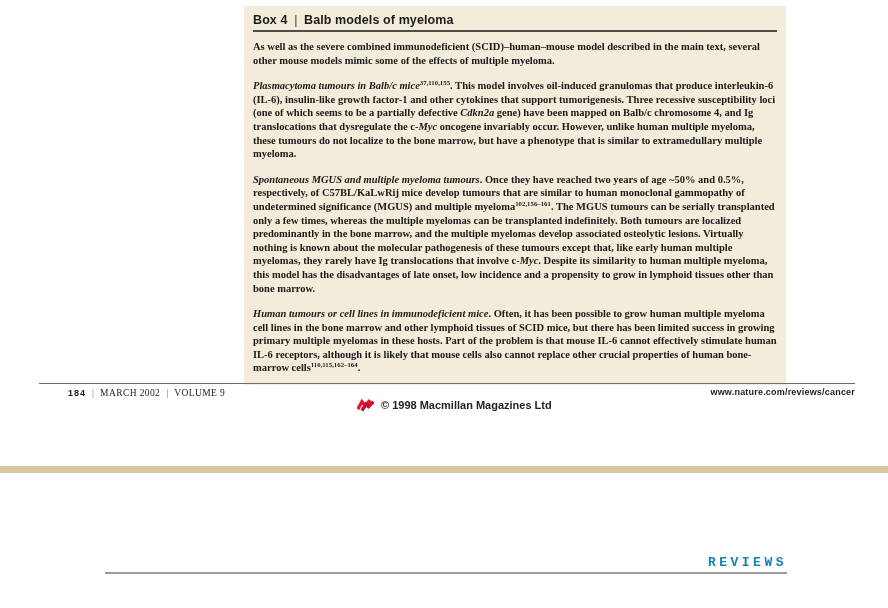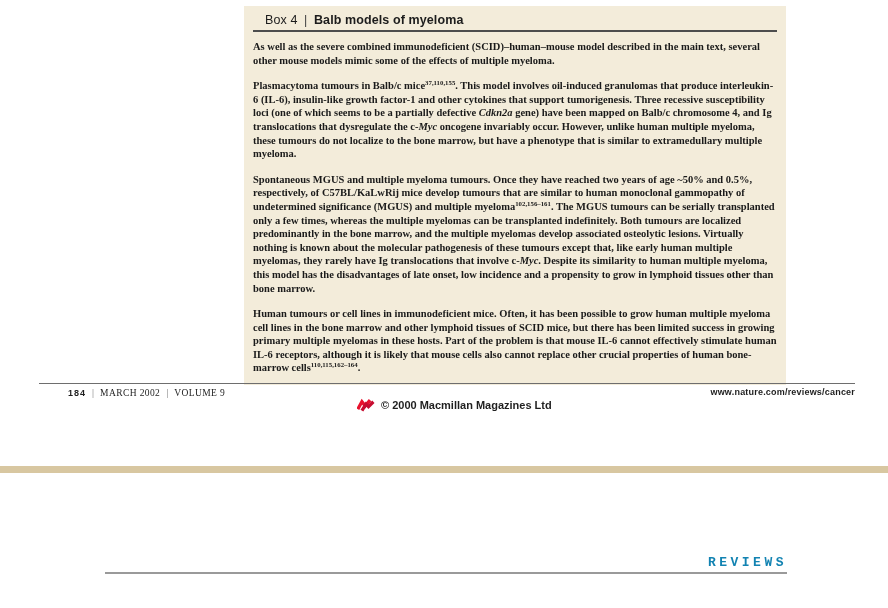--- a/index.html
+++ b/index.html
@@ -21,38 +21,38 @@
     width: 542px;
     padding: 6px 9px 10px 9px;
   }
   .box-header {
     font-family: "Liberation Sans", sans-serif;
     font-size: 12.5px;
     color: #1c1c1c;
     line-height: 16px;
     letter-spacing: 0.1px;
   }
-  .box-label { font-weight: 400; margin-left: 12px; }
+  .box-label { font-weight: 700; }
   .box-sep { font-weight: 300; color: #444; padding: 0 3px; }
   .box-title { font-weight: 700; }
   .box-rule {
     height: 2px;
     background: #4d4d4d;
     margin-top: 2px;
   }
   .box-intro, .box-para {
     font-family: "Liberation Serif", serif;
     font-size: 10.5px;
     line-height: 13.6px;
     font-weight: 700;
     color: #1a1a1a;
   }
   .box-intro { margin-top: 8px; }
   .box-para { margin-top: 12px; }
-  .seg-lead { }
+  .seg-lead { font-style: italic; }
   .seg-i { font-style: italic; }
   sup.seg-sup {
     font-size: 6.8px;
     line-height: 0;
     vertical-align: super;
     font-weight: 700;
   }
 
   
   .footer-rule {
@@ -162,21 +162,21 @@
     <span class="fitem">VOLUME 9</span>
   </div>
 
   <div class="footer-url">www.nature.com/reviews/cancer</div>
 
   <div class="copyright">
     <svg class="logo" width="18" height="14" viewBox="0 0 22 16">
       <polyline points="1,13 6,4 10,9 16,2" fill="none" stroke-width="4" stroke-linejoin="miter" stroke="#e8112d"></polyline>
       <polyline points="6,15 11,7 14,10 20,4" fill="none" stroke-width="4" stroke-linejoin="miter" stroke="#c60c30"></polyline>
     </svg>
-    <span>© 2000 Macmillan Magazines Ltd</span>
+    <span>© 1998 Macmillan Magazines Ltd</span>
   </div>
 
   <div class="band" style="background-color: rgb(216, 199, 161);"></div>
 
   <div class="reviews" style="color: rgb(18, 131, 178);">REVIEWS</div>
 
   <div class="bottom-rule"></div>
 
 </div>
 

